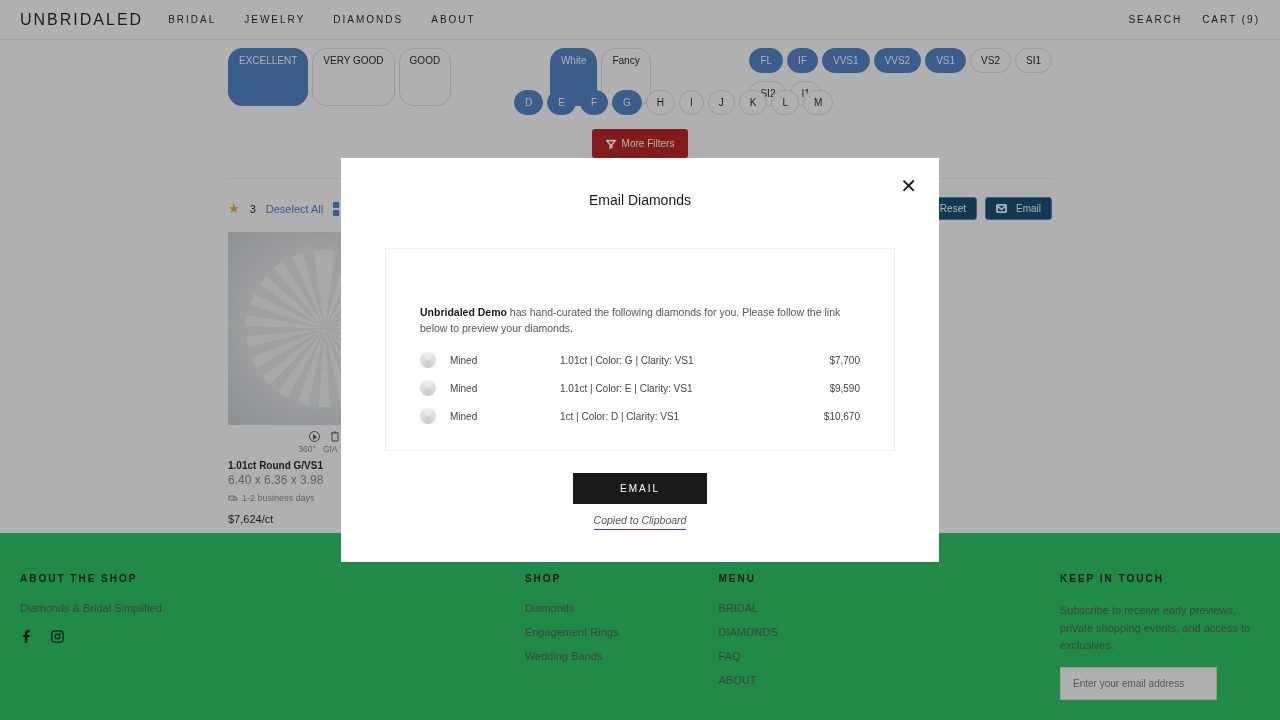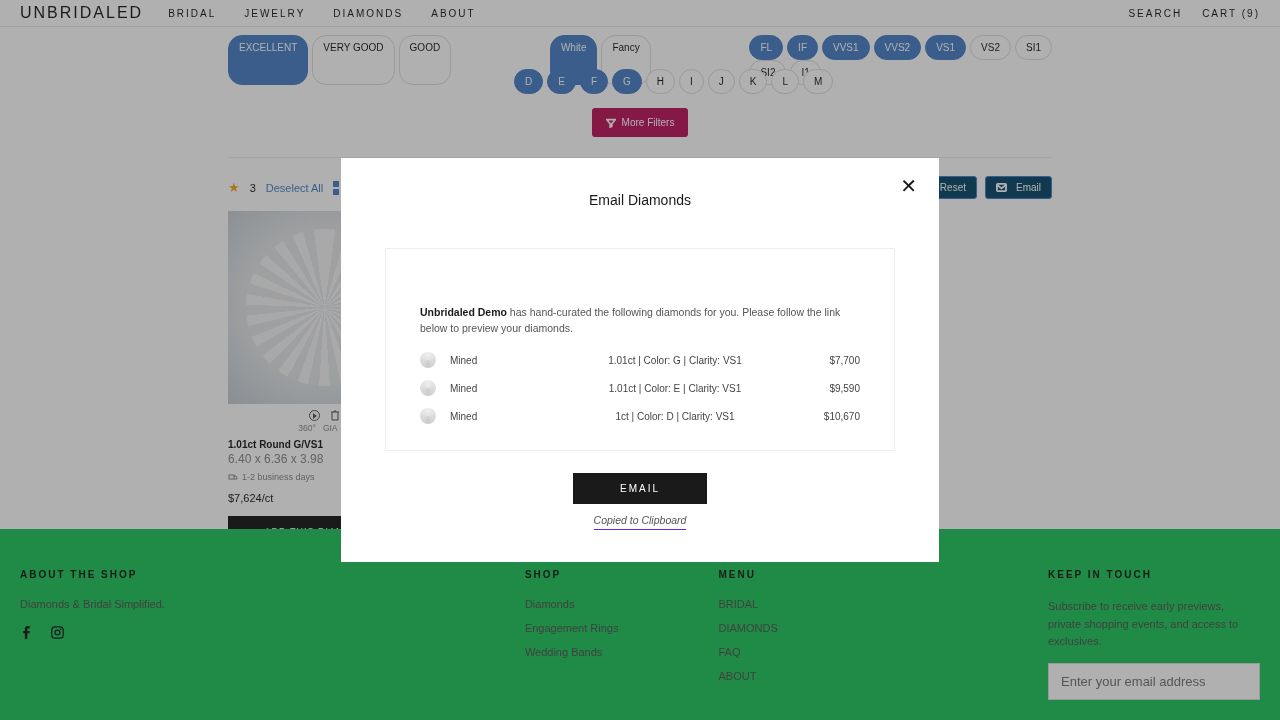--- a/index.html
+++ b/index.html
@@ -1,31 +1,31 @@
 <!DOCTYPE html>
 <html><head>
 <meta charset="utf-8">
 <style>
   * { box-sizing: border-box; margin: 0; padding: 0; font-family: -apple-system, BlinkMacSystemFont, "Segoe UI", Helvetica, Arial, sans-serif; }
   body { width: 1280px; height: 720px; overflow: hidden; background: #fff; color: #1a1a1a; position: relative; }
 
   
-  .header { height: 27px; border-bottom: 1px solid #e5e5e5; display: flex; align-items: center; padding: 0 20px; font-size: 10px; letter-spacing: 2px; }
+  .header { height: 40px; border-bottom: 1px solid #e5e5e5; display: flex; align-items: center; padding: 0 20px; font-size: 10px; letter-spacing: 2px; }
   .logo { font-size: 16px; letter-spacing: 2px; font-weight: 500; margin-right: 25px; }
   .nav-main { display: flex; gap: 28px; }
   .nav-main span { cursor: pointer; }
   .nav-right { margin-left: auto; display: flex; gap: 20px; }
 
   
   .filters { padding: 8px 228px 20px; }
   .filter-row { display: flex; justify-content: space-between; margin-bottom: 6px; }
   .chip-group { display: flex; gap: 4px; flex-wrap: wrap; }
   .chip { font-size: 10px; padding: 6px 10px; border: 1px solid #ddd; border-radius: 14px; background: #fff; cursor: pointer; }
   .chip.selected { background: #4a80c7; border-color: #4a80c7; color: #fff; }
-  .more-filters { margin: 14px auto 0; display: flex; align-items: center; gap: 6px; background: #be185d; color: #fff; font-size: 10px; padding: 9px 14px; border-radius: 3px; width: max-content; cursor: pointer; }
+  .more-filters { margin: 14px auto 0; display: flex; align-items: center; gap: 6px; background: #b91c1c; color: #fff; font-size: 10px; padding: 9px 14px; border-radius: 3px; width: max-content; cursor: pointer; }
   .more-filters svg { width: 10px; height: 10px; fill: none; stroke: #fff; stroke-width: 2; }
 
   .divider { height: 1px; background: #eee; margin: 0 228px; }
 
   
   .toolbar { display: flex; align-items: center; padding: 18px 228px 12px; font-size: 11px; gap: 10px; }
   .star { color: #f5a623; font-size: 13px; }
   .deselect { color: #4a80c7; cursor: pointer; }
   .view-icon { width: 14px; height: 14px; cursor: pointer; }
   .view-icon.grid rect { fill: #4a80c7; }
@@ -57,36 +57,36 @@
   .chev { width:9px; height:9px; border-right:2px solid #fff; border-bottom:2px solid #fff; transform: rotate(45deg) translateY(-2px);}
   .add-extra { width: 193px; display:flex; flex-direction:column; justify-content:flex-end;}
 
   
   .footer { position: absolute; bottom: 0; left: 0; right: 0; background: #22c55e; padding: 40px 20px 20px; display: flex; gap: 100px; font-size: 11px; }
   .footer h4 { font-size: 10px; letter-spacing: 2px; margin-bottom: 18px; font-weight:600;}
   .footer .col p, .footer .col a { display: block; margin-bottom: 12px; color: #555; text-decoration: none; }
   .social { margin-top: 16px; display:flex; gap:18px; }
   .social svg { width:13px; height:13px; fill:#1a1a1a; }
   .newsletter-desc { color:#555; line-height:1.6; margin-bottom:14px; max-width:200px;}
-  .email-input { width:212px; border:1px solid #ddd; padding:10px 12px; font-size:13px; background:#fff;}
+  .email-input { width:157px; border:1px solid #ddd; padding:10px 12px; font-size:10px; background:#fff;}
   .col.shop { margin-left: 260px; }
   .col.keep { margin-left: auto; }
 
   
   .overlay { position: absolute; inset: 0; background: rgba(30,30,30,.35); display: flex; align-items: center; justify-content: center; }
   .modal { width: 598px; background: #fff; padding: 34px 44px 32px; position: relative; }
   .modal-close { position: absolute; top: 18px; right: 22px; font-size: 20px; cursor: pointer; line-height: 1; font-weight:300;}
   .modal-title { text-align: center; font-size: 14px; margin-bottom: 40px; }
   .preview-box { border: 1px solid #eee; padding: 20px 34px; font-size: 10.5px; color:#555;}
   .preview-lead strong { color: #1a1a1a; font-weight:700;}
   .preview-lead { line-height:1.5; margin-bottom:10px;margin-top:36px;}
   .preview-row { display: flex; align-items: center; font-size: 10px; color:#444; padding: 6px 0;}
   .prow-img { width: 16px; height: 16px; border-radius:50%; background: conic-gradient(#eee,#ccc,#eee); margin-right: 14px; }
   .prow-type { width: 110px; }
-  .prow-specs { flex: 1; text-align: center; }
+  .prow-specs { flex: 1; }
   .prow-price { width: 70px; text-align: right; }
   .modal-email-btn { display: block; margin: 22px auto 10px; width: 134px; background: #1a1a1a; color: #fff; text-align: center; font-size: 10px; letter-spacing: 2px; padding: 10px 0; cursor: pointer; }
   .clipboard { text-align: center; font-size: 10.5px; font-style: italic; color: #555; border-bottom: 1px solid #6d28d9; width: max-content; margin: 0 auto; padding-bottom:3px; cursor:pointer;}
 </style>
 </head>
 <body>
 
 <div class="header">
   <div class="logo">UNBRIDALED</div>
   <div class="nav-main">
@@ -106,21 +106,21 @@
     <div class="chip-group">
       <div class="chip selected">EXCELLENT</div>
       <div class="chip">VERY GOOD</div>
       <div class="chip">GOOD</div>
     </div>
     <div class="chip-group">
       <div class="chip selected">White</div>
       <div class="chip">Fancy</div>
     </div>
     <div>
-      <div class="chip-group" style="margin-bottom:0;">
+      <div class="chip-group" style="margin-bottom:8px;">
         <div class="chip selected">FL</div>
         <div class="chip selected">IF</div>
         <div class="chip selected">VVS1</div>
         <div class="chip selected">VVS2</div>
         <div class="chip selected">VS1</div>
         <div class="chip">VS2</div>
         <div class="chip">SI1</div>
       </div>
       <div class="chip-group">
         <div class="chip">SI2</div>

